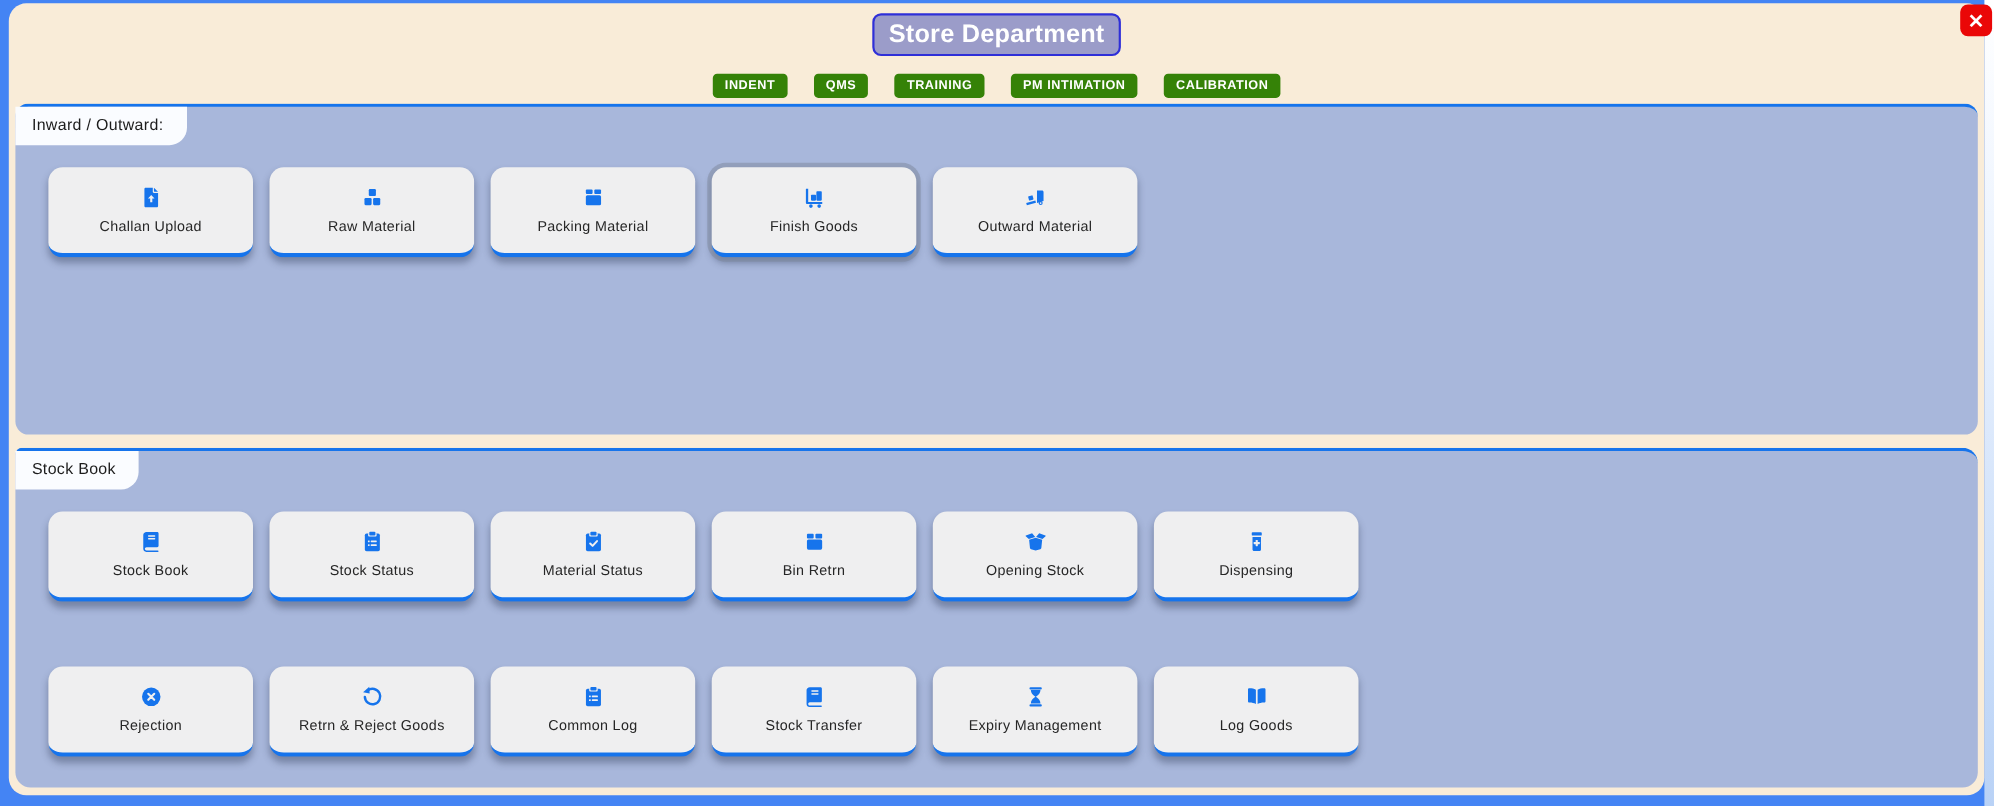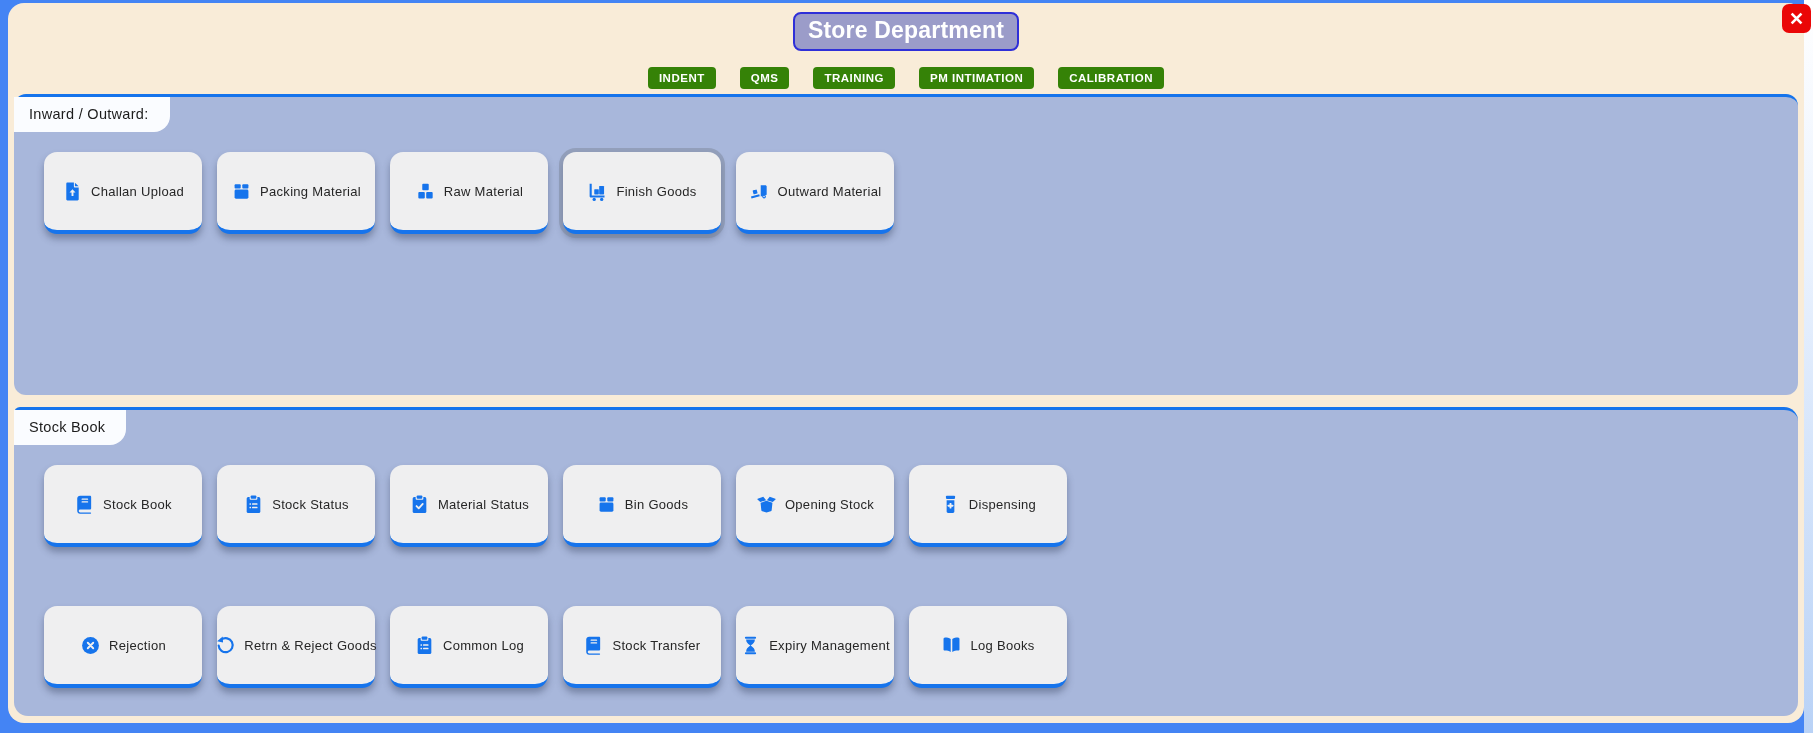--- a/index.html
+++ b/index.html
@@ -72,26 +72,26 @@
     position: absolute; top: 0; left: 0;
     background: #fafcff; color: #1c1c1c;
     font-size: 14.5px; letter-spacing: .3px;
     padding: 9px 21px 10px 15px;
     border-radius: 0 0 16px 0;
   }
   .cards-row { display: flex; gap: 15px; padding-left: 30px; }
   .cards-row.first { padding-top: 55px; }
   .cards-row.next { margin-top: 59px; }
   .card {
-    width: 158px; height: 82px;
+    width: 186px; height: 82px;
     background: var(--card);
     border: none; border-bottom: 4px solid var(--accent);
     border-radius: 13px;
     box-shadow: 0 5px 7px rgba(50,62,90,.42);
-    display: flex; flex-direction: row; align-items: center; justify-content: center; gap: 8px;
+    display: flex; flex-direction: column; align-items: center; justify-content: center; gap: 8px;
     cursor: pointer; font-family: inherit; padding: 0;
   }
   .card.focused {
     box-shadow: 0 0 0 4px rgba(125,135,155,.5), 0 5px 7px rgba(50,62,90,.42);
   }
   .card .icon { color: var(--accent); height: 21px; display: flex; }
   .card .icon svg { width: 21px; height: 21px; }
   .card .label { font-size: 13px; color: #262626; letter-spacing: .3px; white-space: nowrap; }
 </style>
 </head>
@@ -118,36 +118,36 @@
                 <path d="M13.6 1.8H6.2c-.7 0-1.3.6-1.3 1.3v17.8c0 .7.6 1.3 1.3 1.3h11.6c.7 0 1.3-.6 1.3-1.3V7.3h-4.4c-.6 0-1.1-.5-1.1-1.1z"></path>
                 <path d="M14.8 1.9v3.7c0 .3.2.5.5.5h3.7z"></path>
                 <path fill="#efeff0" d="M12 9.4l3.4 3.7h-2.3v4h-2.2v-4H8.6z"></path>
               </svg>
             </span>
             <span class="label">Challan Upload</span>
           </button>
           <button class="card">
             <span class="icon">
               <svg viewBox="0 0 24 24" fill="currentColor">
+                <rect x="8.3" y="3.2" width="7.4" height="7.4" rx="1.2"></rect>
+                <rect x="3.8" y="12.6" width="7.4" height="7.4" rx="1.2"></rect>
+                <rect x="12.8" y="12.6" width="7.4" height="7.4" rx="1.2"></rect>
+              </svg>
+            </span>
+            <span class="label">Raw Material</span>
+          </button>
+          <button class="card">
+            <span class="icon">
+              <svg viewBox="0 0 24 24" fill="currentColor">
                 <rect x="4.1" y="3.8" width="7" height="4.7" rx="1"></rect>
                 <rect x="12.9" y="3.8" width="7" height="4.7" rx="1"></rect>
                 <rect x="4.1" y="9.7" width="15.8" height="10.5" rx="1.6"></rect>
               </svg>
             </span>
             <span class="label">Packing Material</span>
-          </button>
-          <button class="card">
-            <span class="icon">
-              <svg viewBox="0 0 24 24" fill="currentColor">
-                <rect x="8.3" y="3.2" width="7.4" height="7.4" rx="1.2"></rect>
-                <rect x="3.8" y="12.6" width="7.4" height="7.4" rx="1.2"></rect>
-                <rect x="12.8" y="12.6" width="7.4" height="7.4" rx="1.2"></rect>
-              </svg>
-            </span>
-            <span class="label">Raw Material</span>
           </button>
           <button class="card focused">
             <span class="icon">
               <svg viewBox="0 0 24 24" fill="currentColor">
                 <path d="M3 3h2.4v13.6H20v2.3H4.4c-.8 0-1.4-.6-1.4-1.4V3z"></path>
                 <circle cx="8.2" cy="21" r="1.9"></circle>
                 <circle cx="16.8" cy="21" r="1.9"></circle>
                 <rect x="8.3" y="9.3" width="5.2" height="6" rx="0.8"></rect>
                 <rect x="13.9" y="5.6" width="5.6" height="9.7" rx="0.8"></rect>
               </svg>
@@ -207,21 +207,21 @@
             <span class="label">Material Status</span>
           </button>
           <button class="card">
             <span class="icon">
               <svg viewBox="0 0 24 24" fill="currentColor">
                 <rect x="4.1" y="3.8" width="7" height="4.7" rx="1"></rect>
                 <rect x="12.9" y="3.8" width="7" height="4.7" rx="1"></rect>
                 <rect x="4.1" y="9.7" width="15.8" height="10.5" rx="1.6"></rect>
               </svg>
             </span>
-            <span class="label">Bin Goods</span>
+            <span class="label">Bin Retrn</span>
           </button>
           <button class="card">
             <span class="icon">
               <svg viewBox="0 0 24 24" fill="currentColor">
                 <path d="M12 7.8L5.2 10l.9 8.6c.1.6.5 1.1 1.1 1.2l4.8 1.2 4.8-1.2c.6-.1 1-.6 1.1-1.2l.9-8.6z"></path>
                 <path d="M11.6 7L4.9 9.2 1.7 6.3c-.3-.3-.2-.8.2-.9l6.4-2.3z"></path>
                 <path d="M12.4 7l6.7 2.2 3.2-2.9c.3-.3.2-.8-.2-.9l-6.4-2.3z"></path>
               </svg>
             </span>
             <span class="label">Opening Stock</span>
@@ -291,21 +291,21 @@
             </span>
             <span class="label">Expiry Management</span>
           </button>
           <button class="card">
             <span class="icon">
               <svg viewBox="0 0 24 24" fill="currentColor">
                 <path d="M11.1 4.6C9 3.3 6.4 2.9 4.2 3c-.7 0-1.3.6-1.3 1.3v12.2c0 .8.7 1.4 1.4 1.3 2.2-.1 4.7.4 6.8 1.6z"></path>
                 <path d="M12.9 4.6c2.1-1.3 4.7-1.7 6.9-1.6.7 0 1.3.6 1.3 1.3v12.2c0 .8-.7 1.4-1.4 1.3-2.2-.1-4.7.4-6.8 1.6z"></path>
               </svg>
             </span>
-            <span class="label">Log Books</span>
+            <span class="label">Log Goods</span>
           </button>
         </div>
       </div>
     </div>
 </div>
 
 <button class="close-btn">
   <span>✕</span>
 </button>
 

